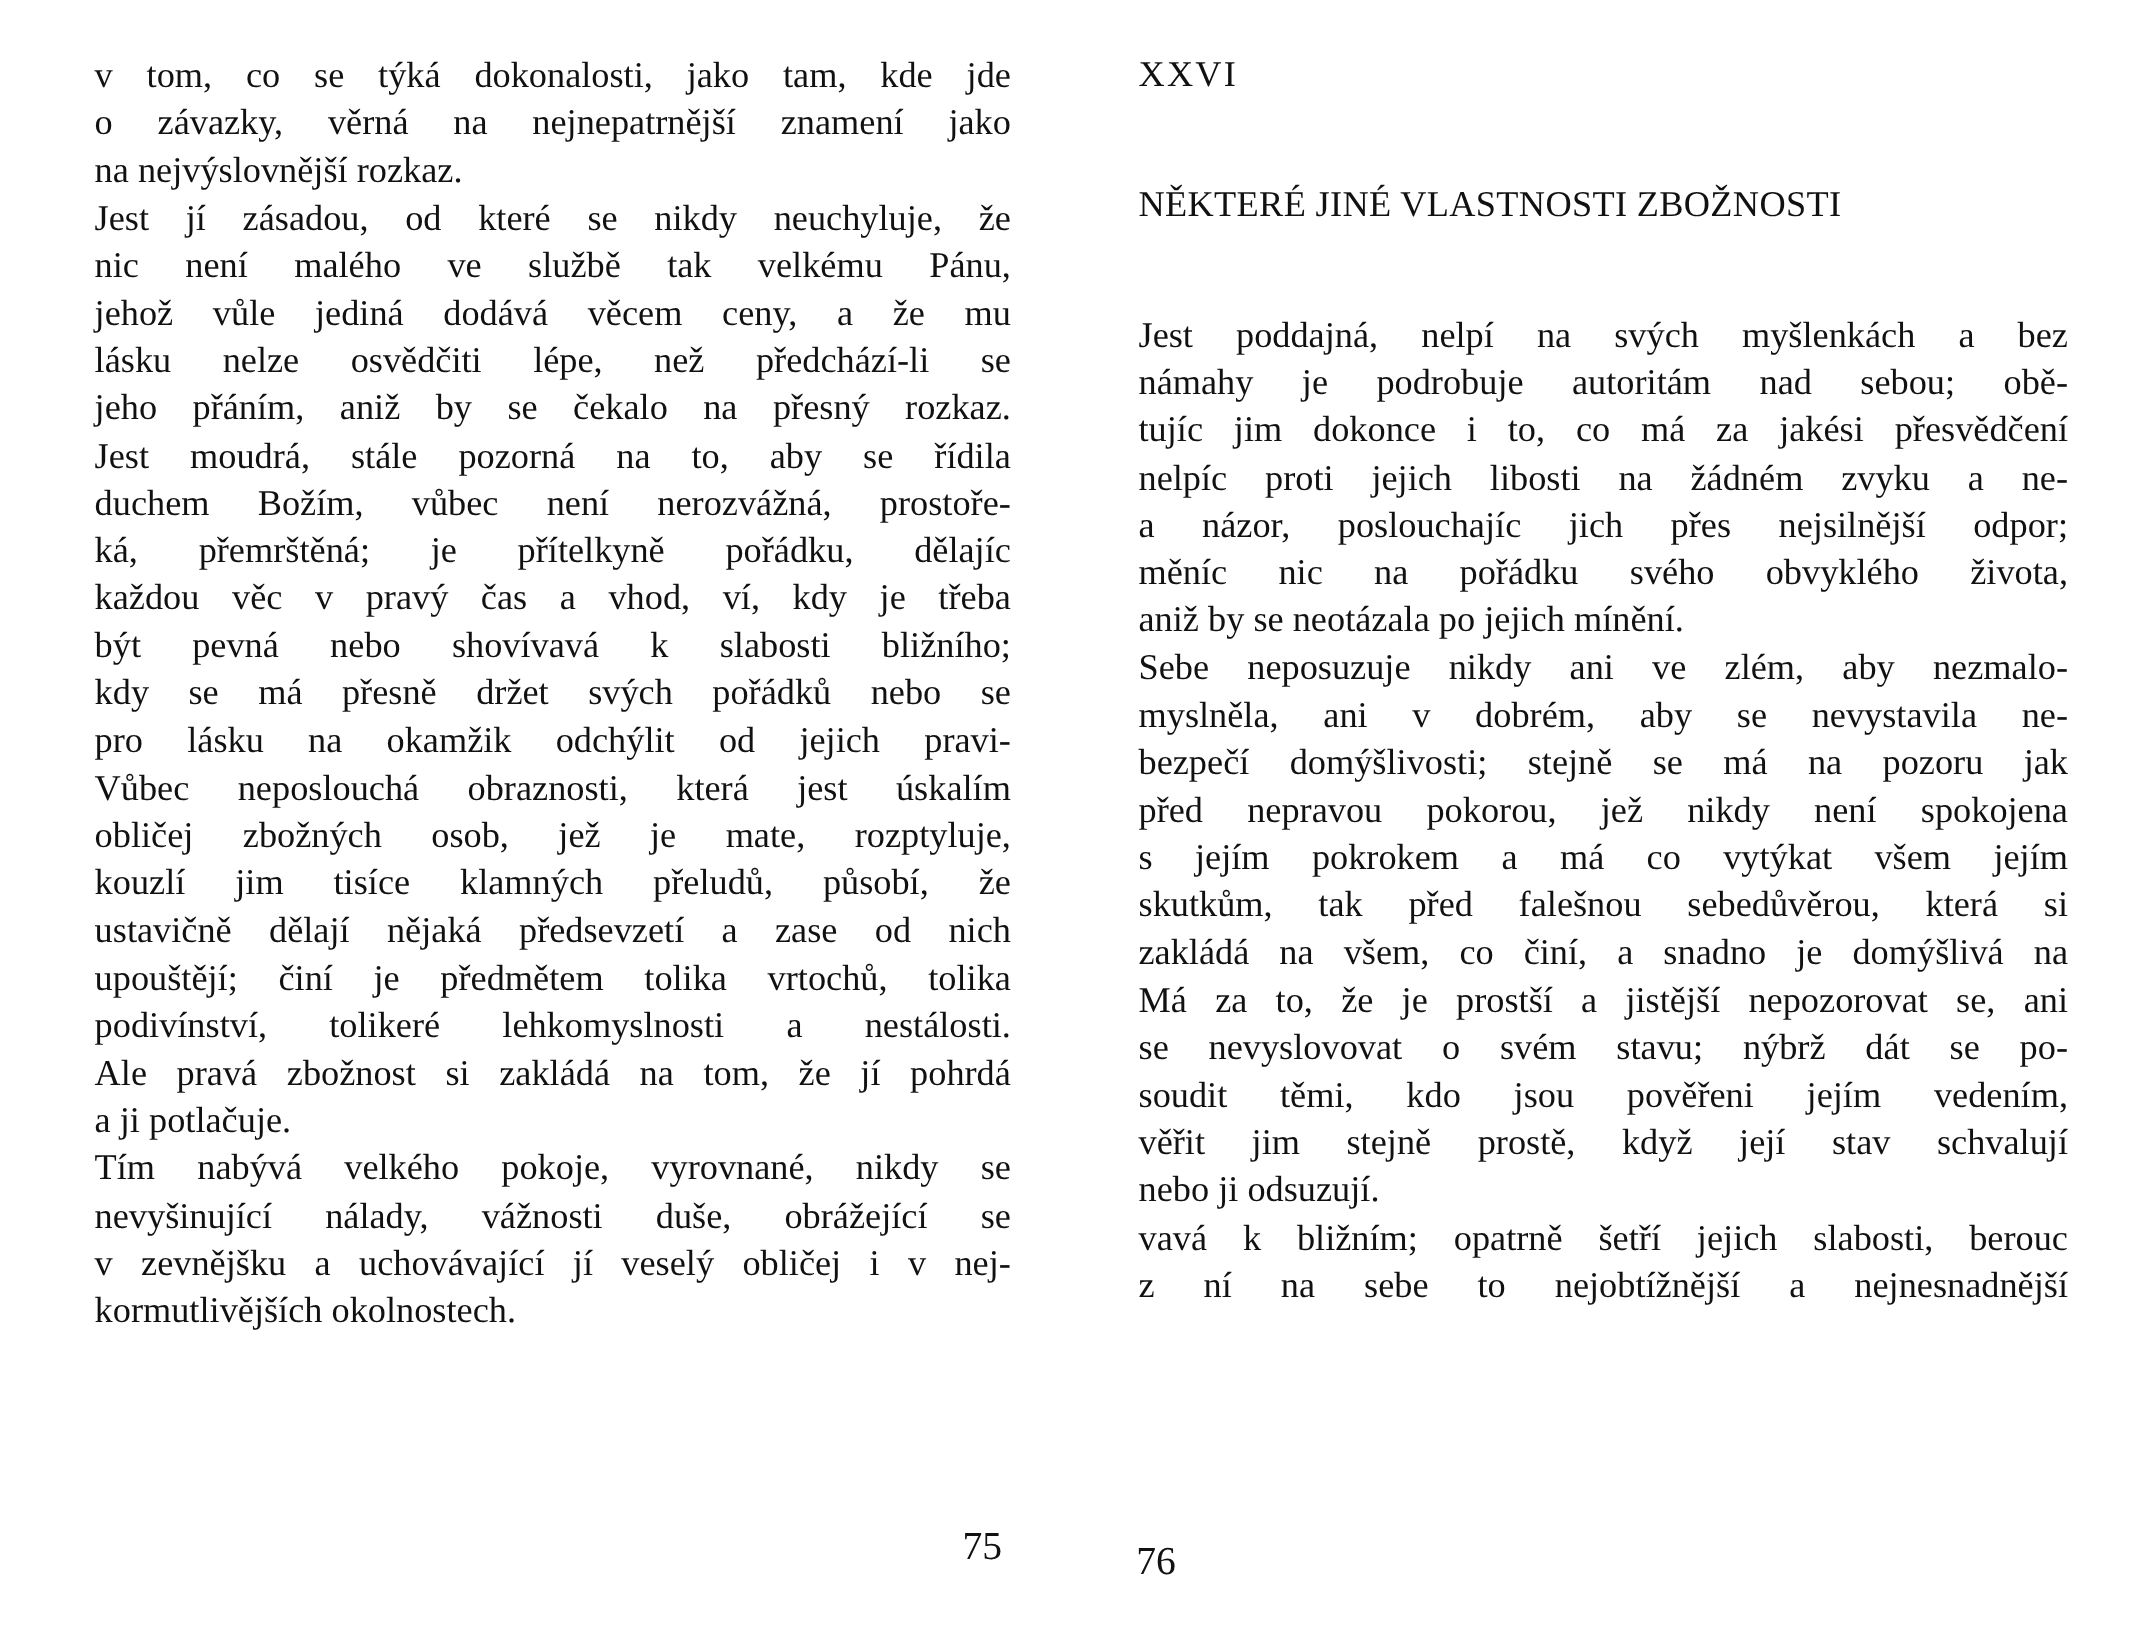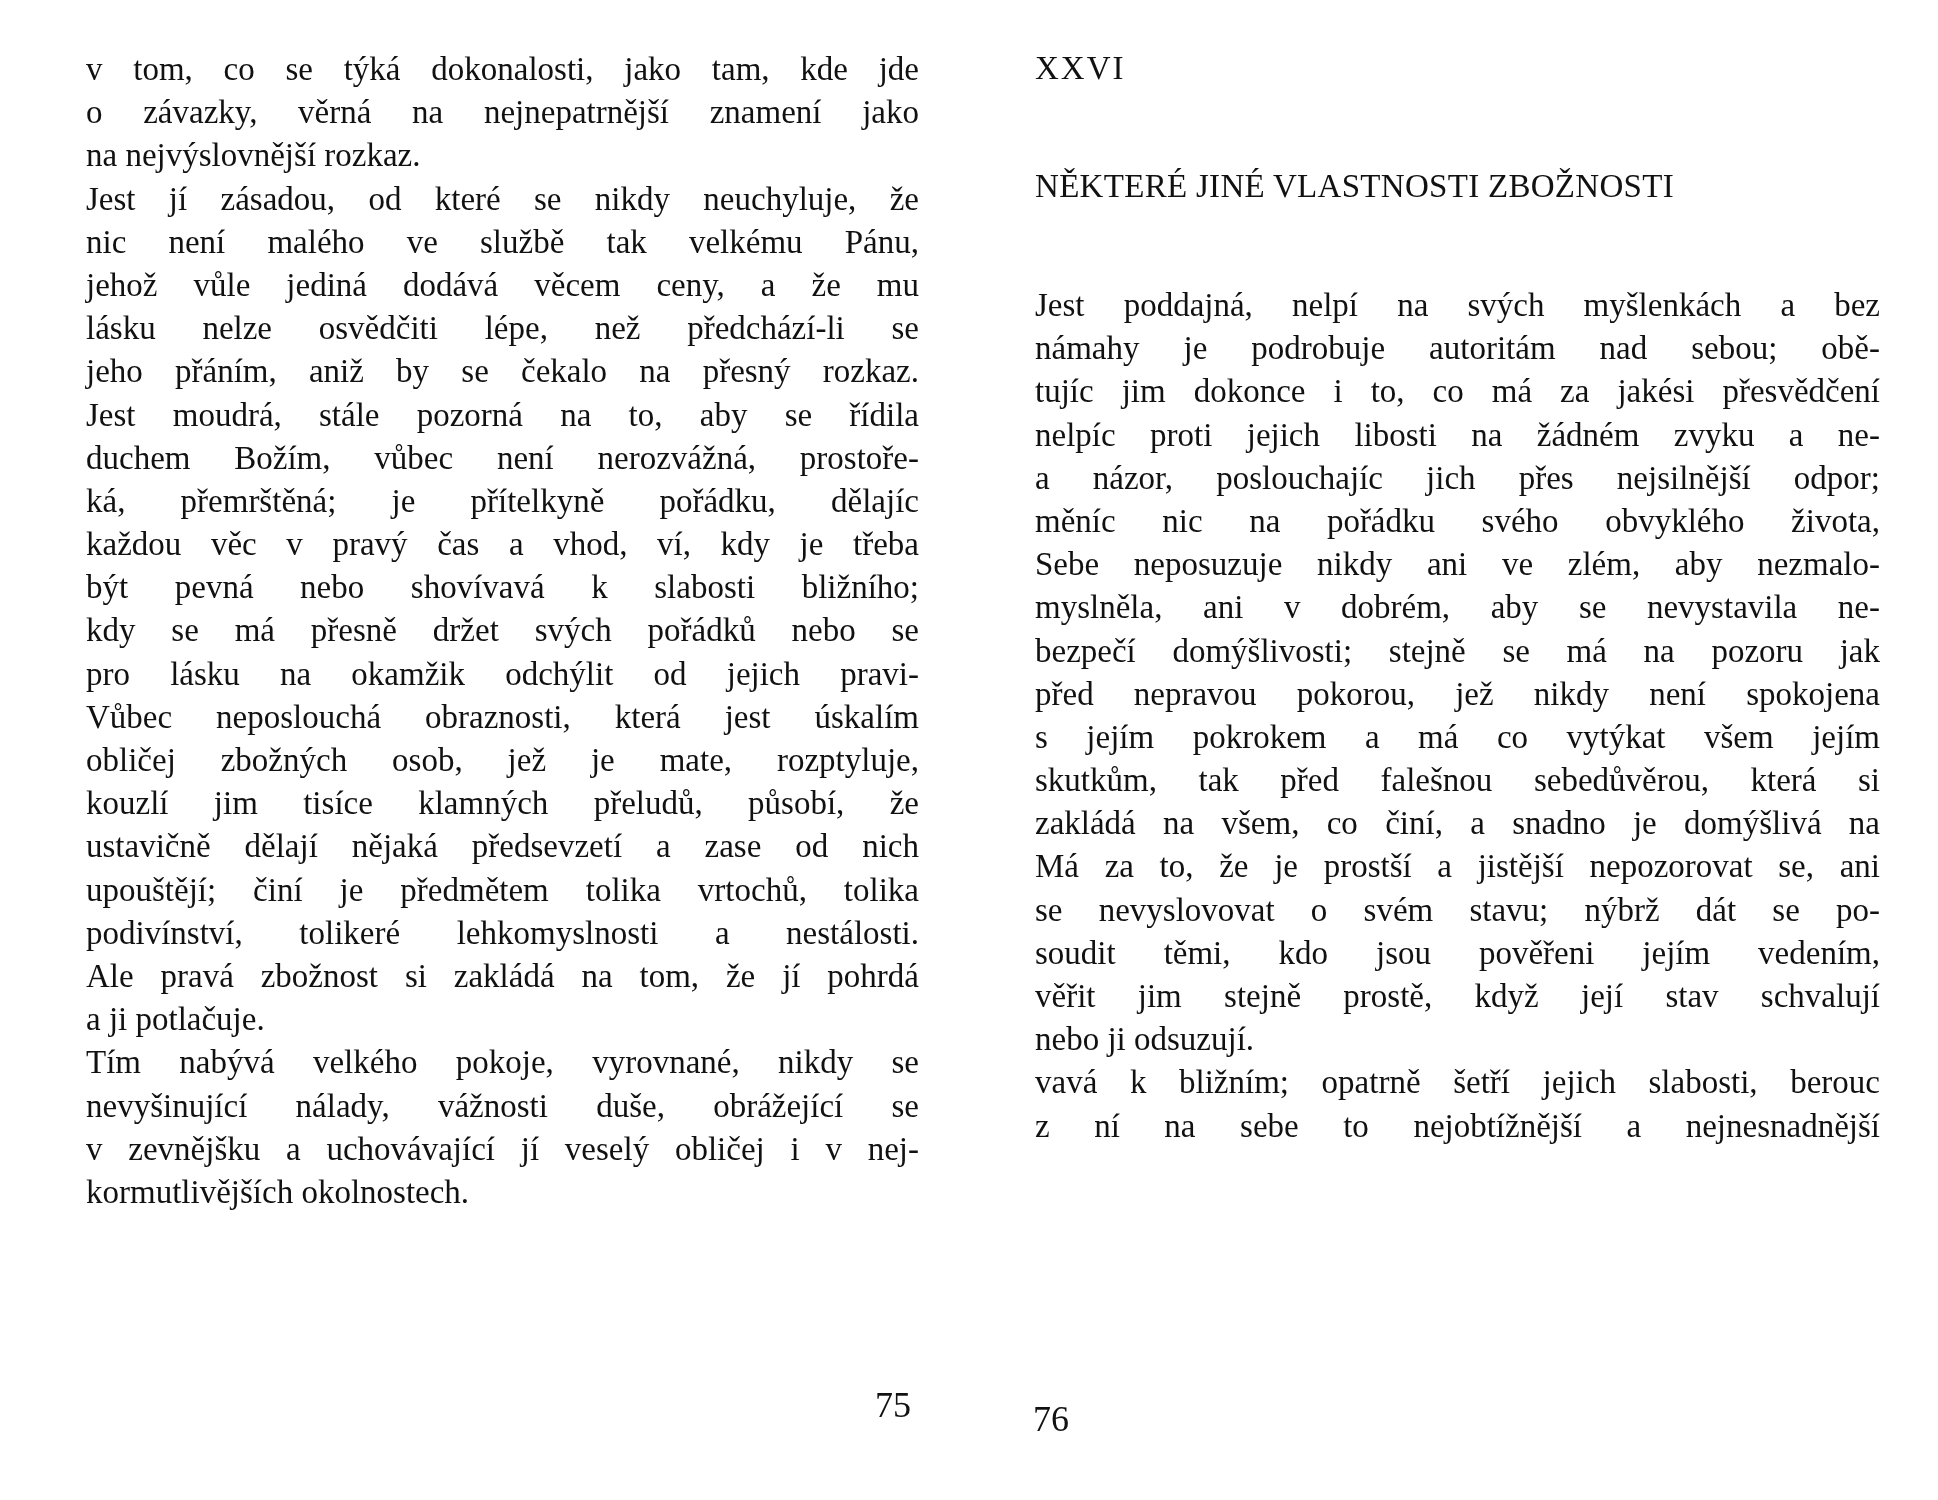--- a/index.html
+++ b/index.html
@@ -71,20 +71,21 @@
 <div class="page page-right">
   <div class="chapter-num">XXVI</div>
   <div class="chapter-title">NĚKTERÉ JINÉ VLASTNOSTI ZBOŽNOSTI</div>
   <div class="lines" id="right-lines">
       <span class="line">Jest poddajná, nelpí na svých myšlenkách a bez</span>
       <span class="line">námahy je podrobuje autoritám nad sebou; obě-</span>
       <span class="line">tujíc jim dokonce i to, co má za jakési přesvědčení</span>
       <span class="line">nelpíc proti jejich libosti na žádném zvyku a ne-</span>
       <span class="line">a názor, poslouchajíc jich přes nejsilnější odpor;</span>
       <span class="line">měníc nic na pořádku svého obvyklého života,</span>
+      <span class="line last">aniž by se neotázala po jejich mínění.</span>
       <span class="line">Sebe neposuzuje nikdy ani ve zlém, aby nezmalo-</span>
       <span class="line">myslněla, ani v dobrém, aby se nevystavila ne-</span>
       <span class="line">bezpečí domýšlivosti; stejně se má na pozoru jak</span>
       <span class="line">před nepravou pokorou, jež nikdy není spokojena</span>
       <span class="line">s jejím pokrokem a má co vytýkat všem jejím</span>
       <span class="line">skutkům, tak před falešnou sebedůvěrou, která si</span>
       <span class="line">zakládá na všem, co činí, a snadno je domýšlivá na</span>
       <span class="line">Má za to, že je prostší a jistější nepozorovat se, ani</span>
       <span class="line">se nevyslovovat o svém stavu; nýbrž dát se po-</span>
       <span class="line">soudit těmi, kdo jsou pověřeni jejím vedením,</span>

